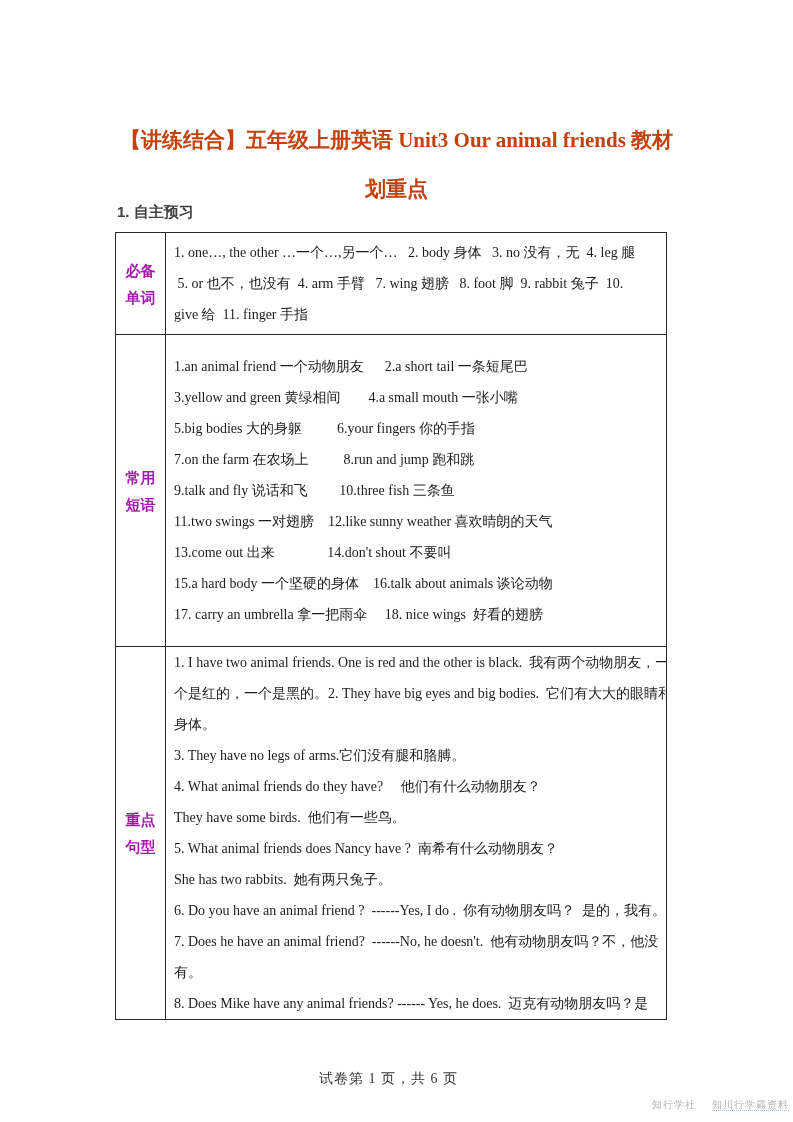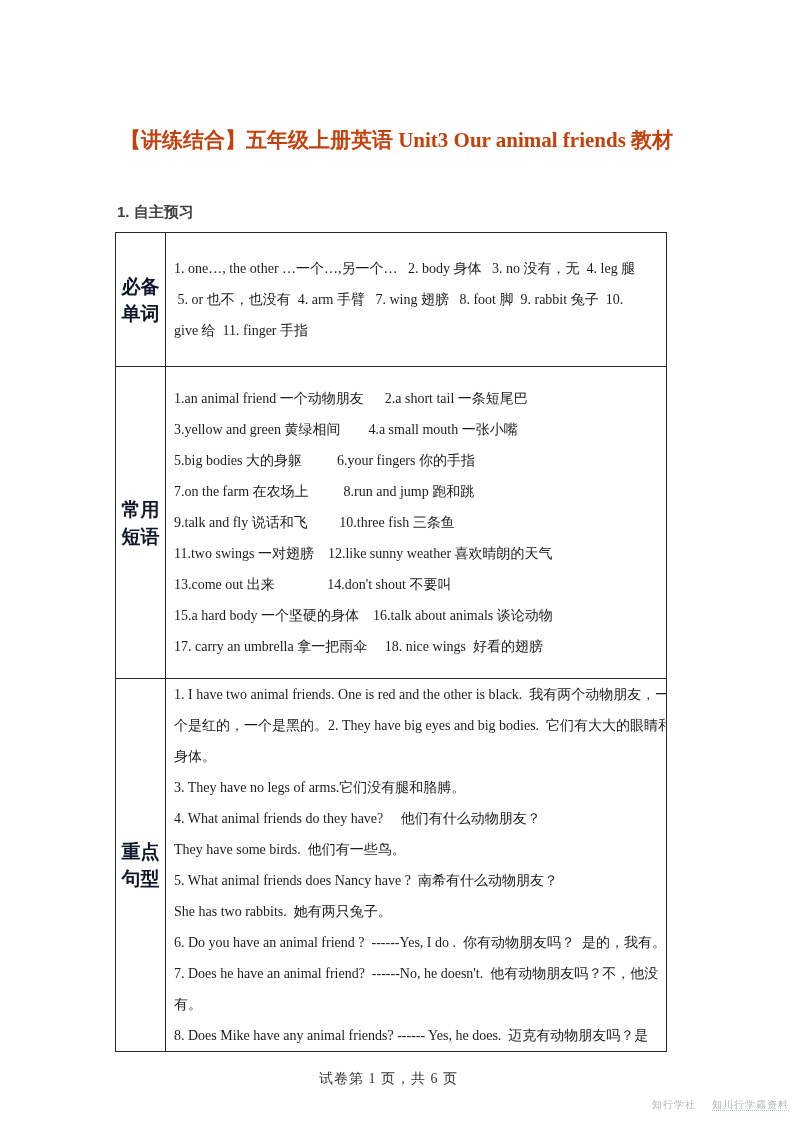--- a/index.html
+++ b/index.html
@@ -48,34 +48,34 @@
   }
   table.study-table td {
     border: 1px solid #2a2a2a;
     vertical-align: middle;
   }
   td.row-header {
     width: 43px;
     text-align: center;
     font-family: "Liberation Sans", "DejaVu Sans", sans-serif;
     font-weight: 700;
-    font-size: 19px;
+    font-size: 15px;
     line-height: 27px;
-    color: #0f172a;
+    color: #a21caf;
     padding: 2px 3px;
   }
   td.row-content {
     font-size: 14px;
     line-height: 31px;
     overflow: hidden;
   }
   td.row-content .line {
     white-space: pre;
   }
-  .pad-words   { padding: 20px 8px; }
+  .pad-words   { padding: 4px 8px; }
   .pad-phrases { padding: 16px 8px; }
   .pad-sentences { padding: 0 8px; }
   .page-footer {
     position: absolute;
     top: 1070px;
     left: 0;
     right: 16px;
     text-align: center;
     font-size: 14px;
     color: #333333;
@@ -91,20 +91,21 @@
     letter-spacing: 1px;
   }
   .watermark .wm-left { margin-right: 16px; }
   .watermark .wm-right { border-bottom: 1px dotted #a9c3de; }
 </style>
 </head>
 <body>
 
 <h1 class="page-title">
   <span class="title-line">【讲练结合】五年级上册英语 Unit3 Our animal friends 教材</span>
+  <span class="title-line">划重点</span>
 </h1>
 
 <div class="section-heading">1. 自主预习</div>
 
 <table class="study-table">
   <tbody>
 
     <tr>
       <td class="row-header">
         <div>必备</div>

